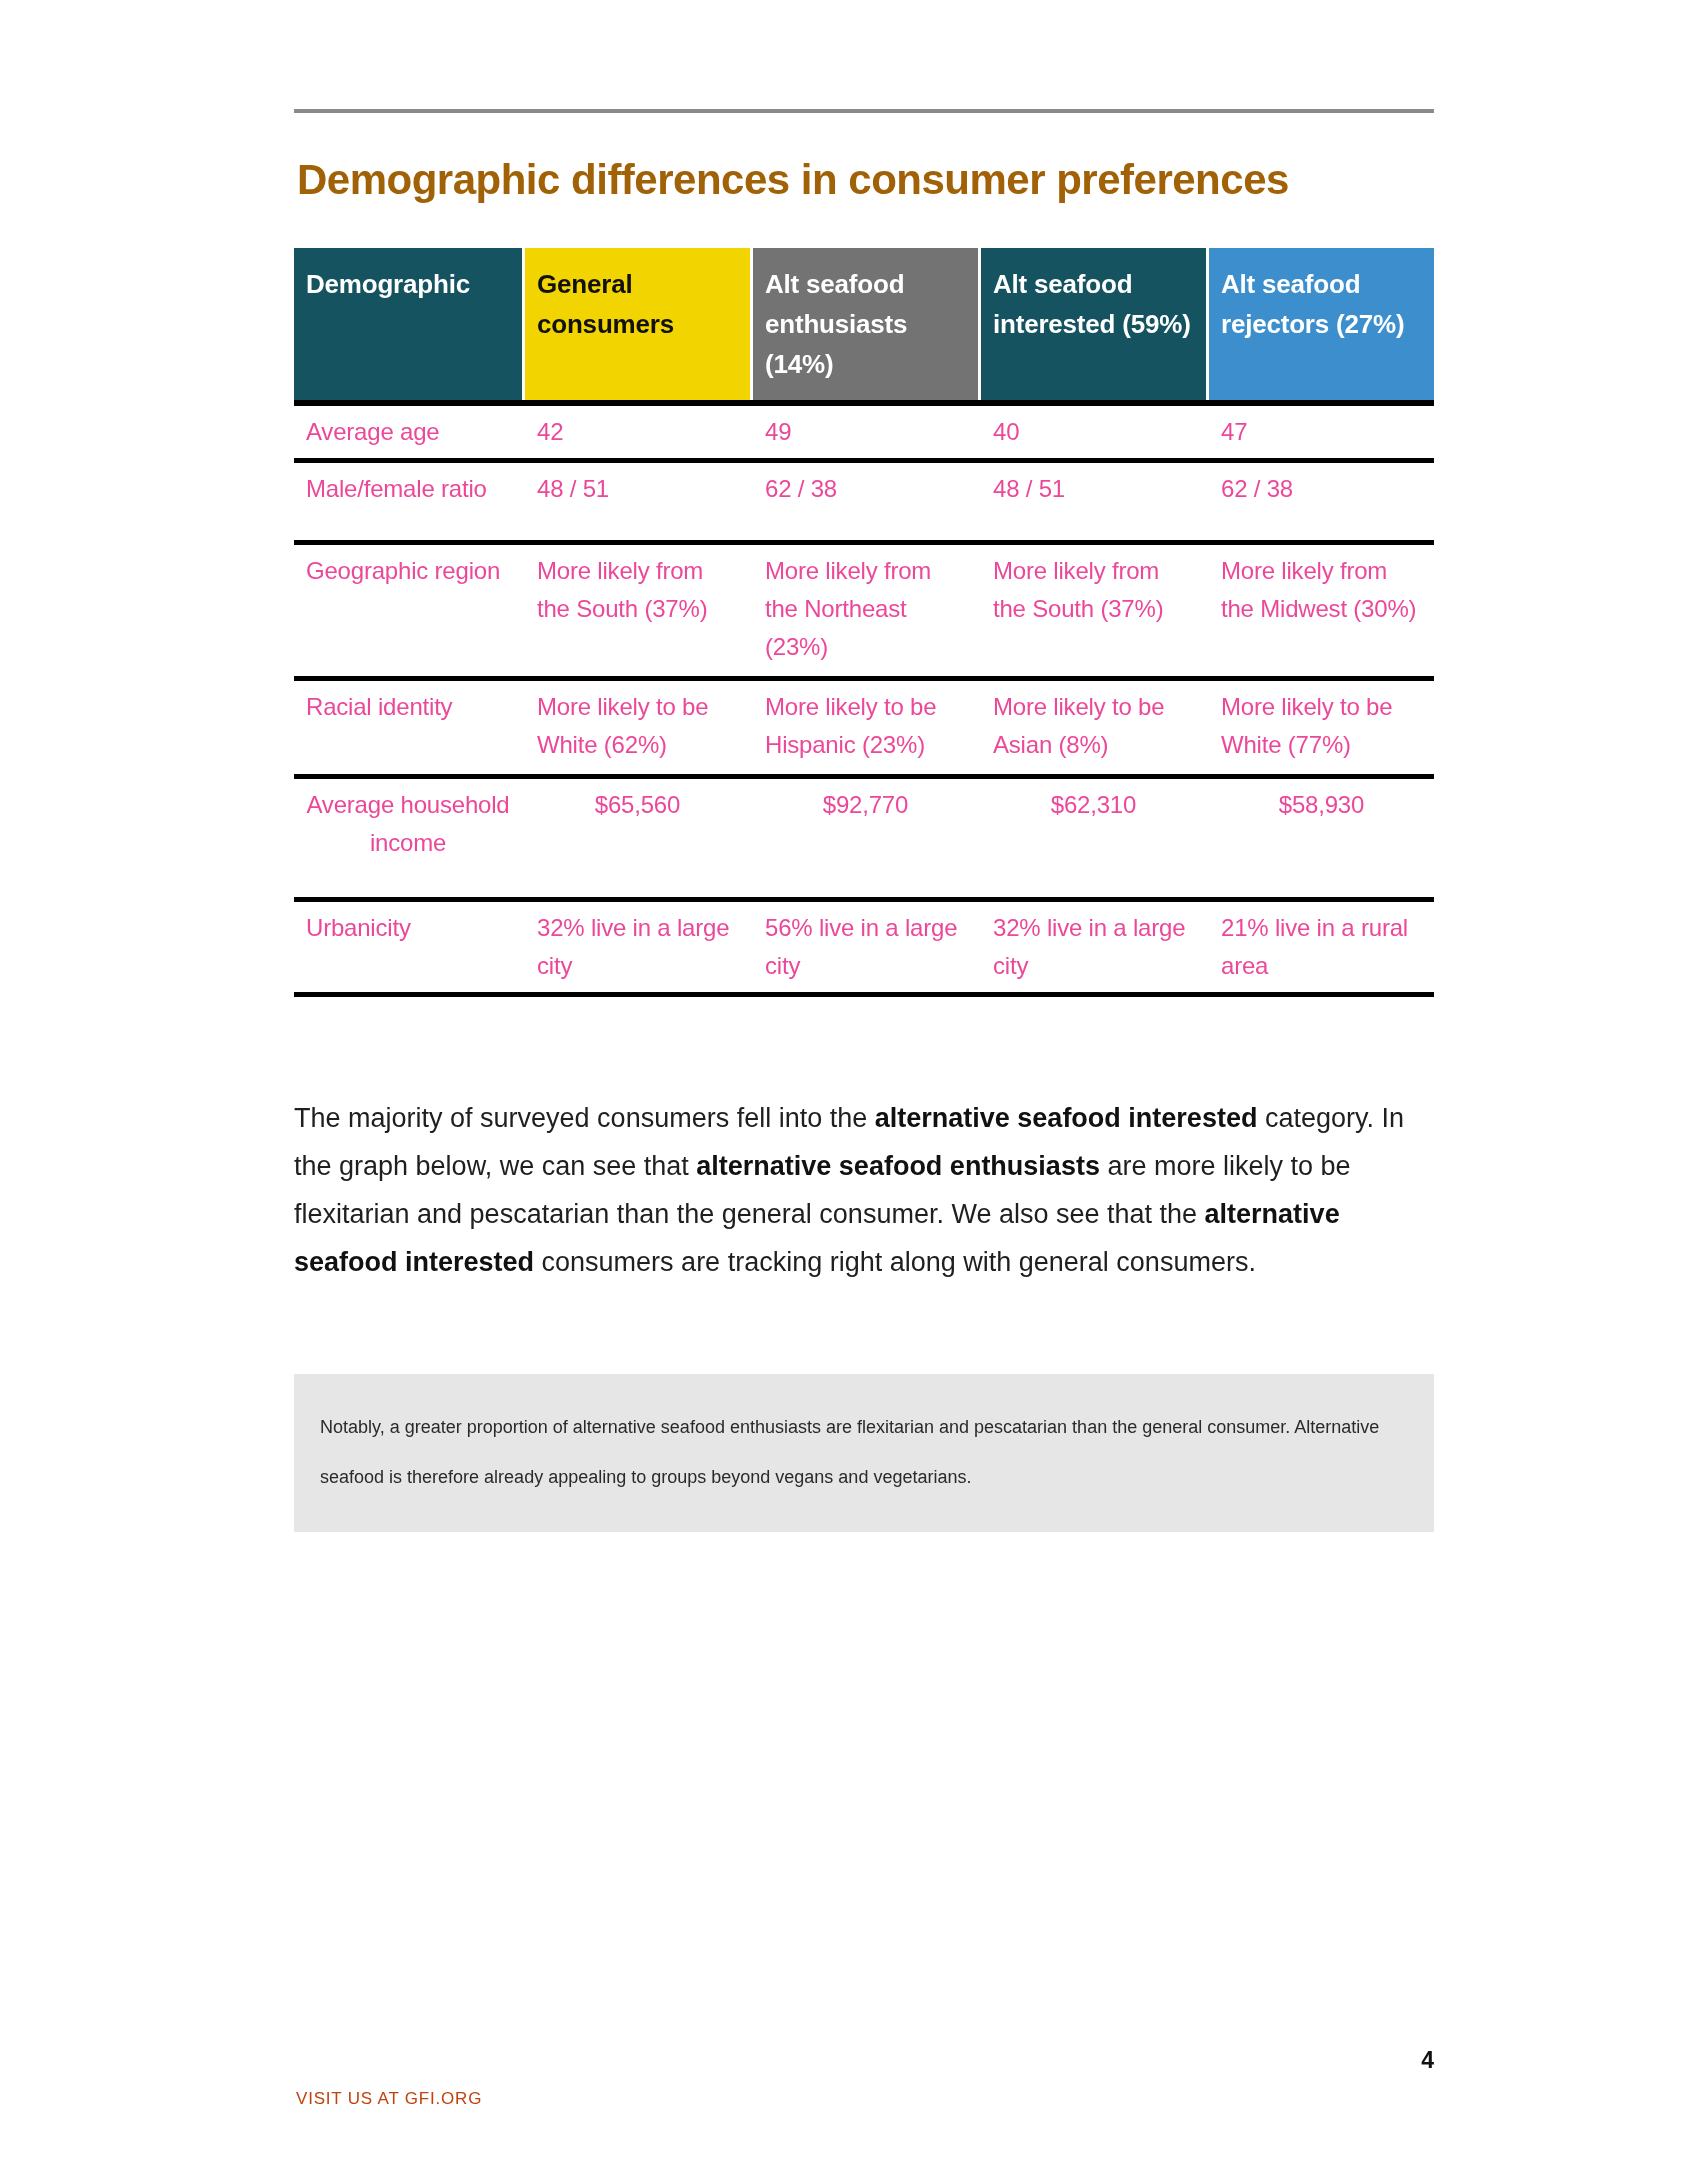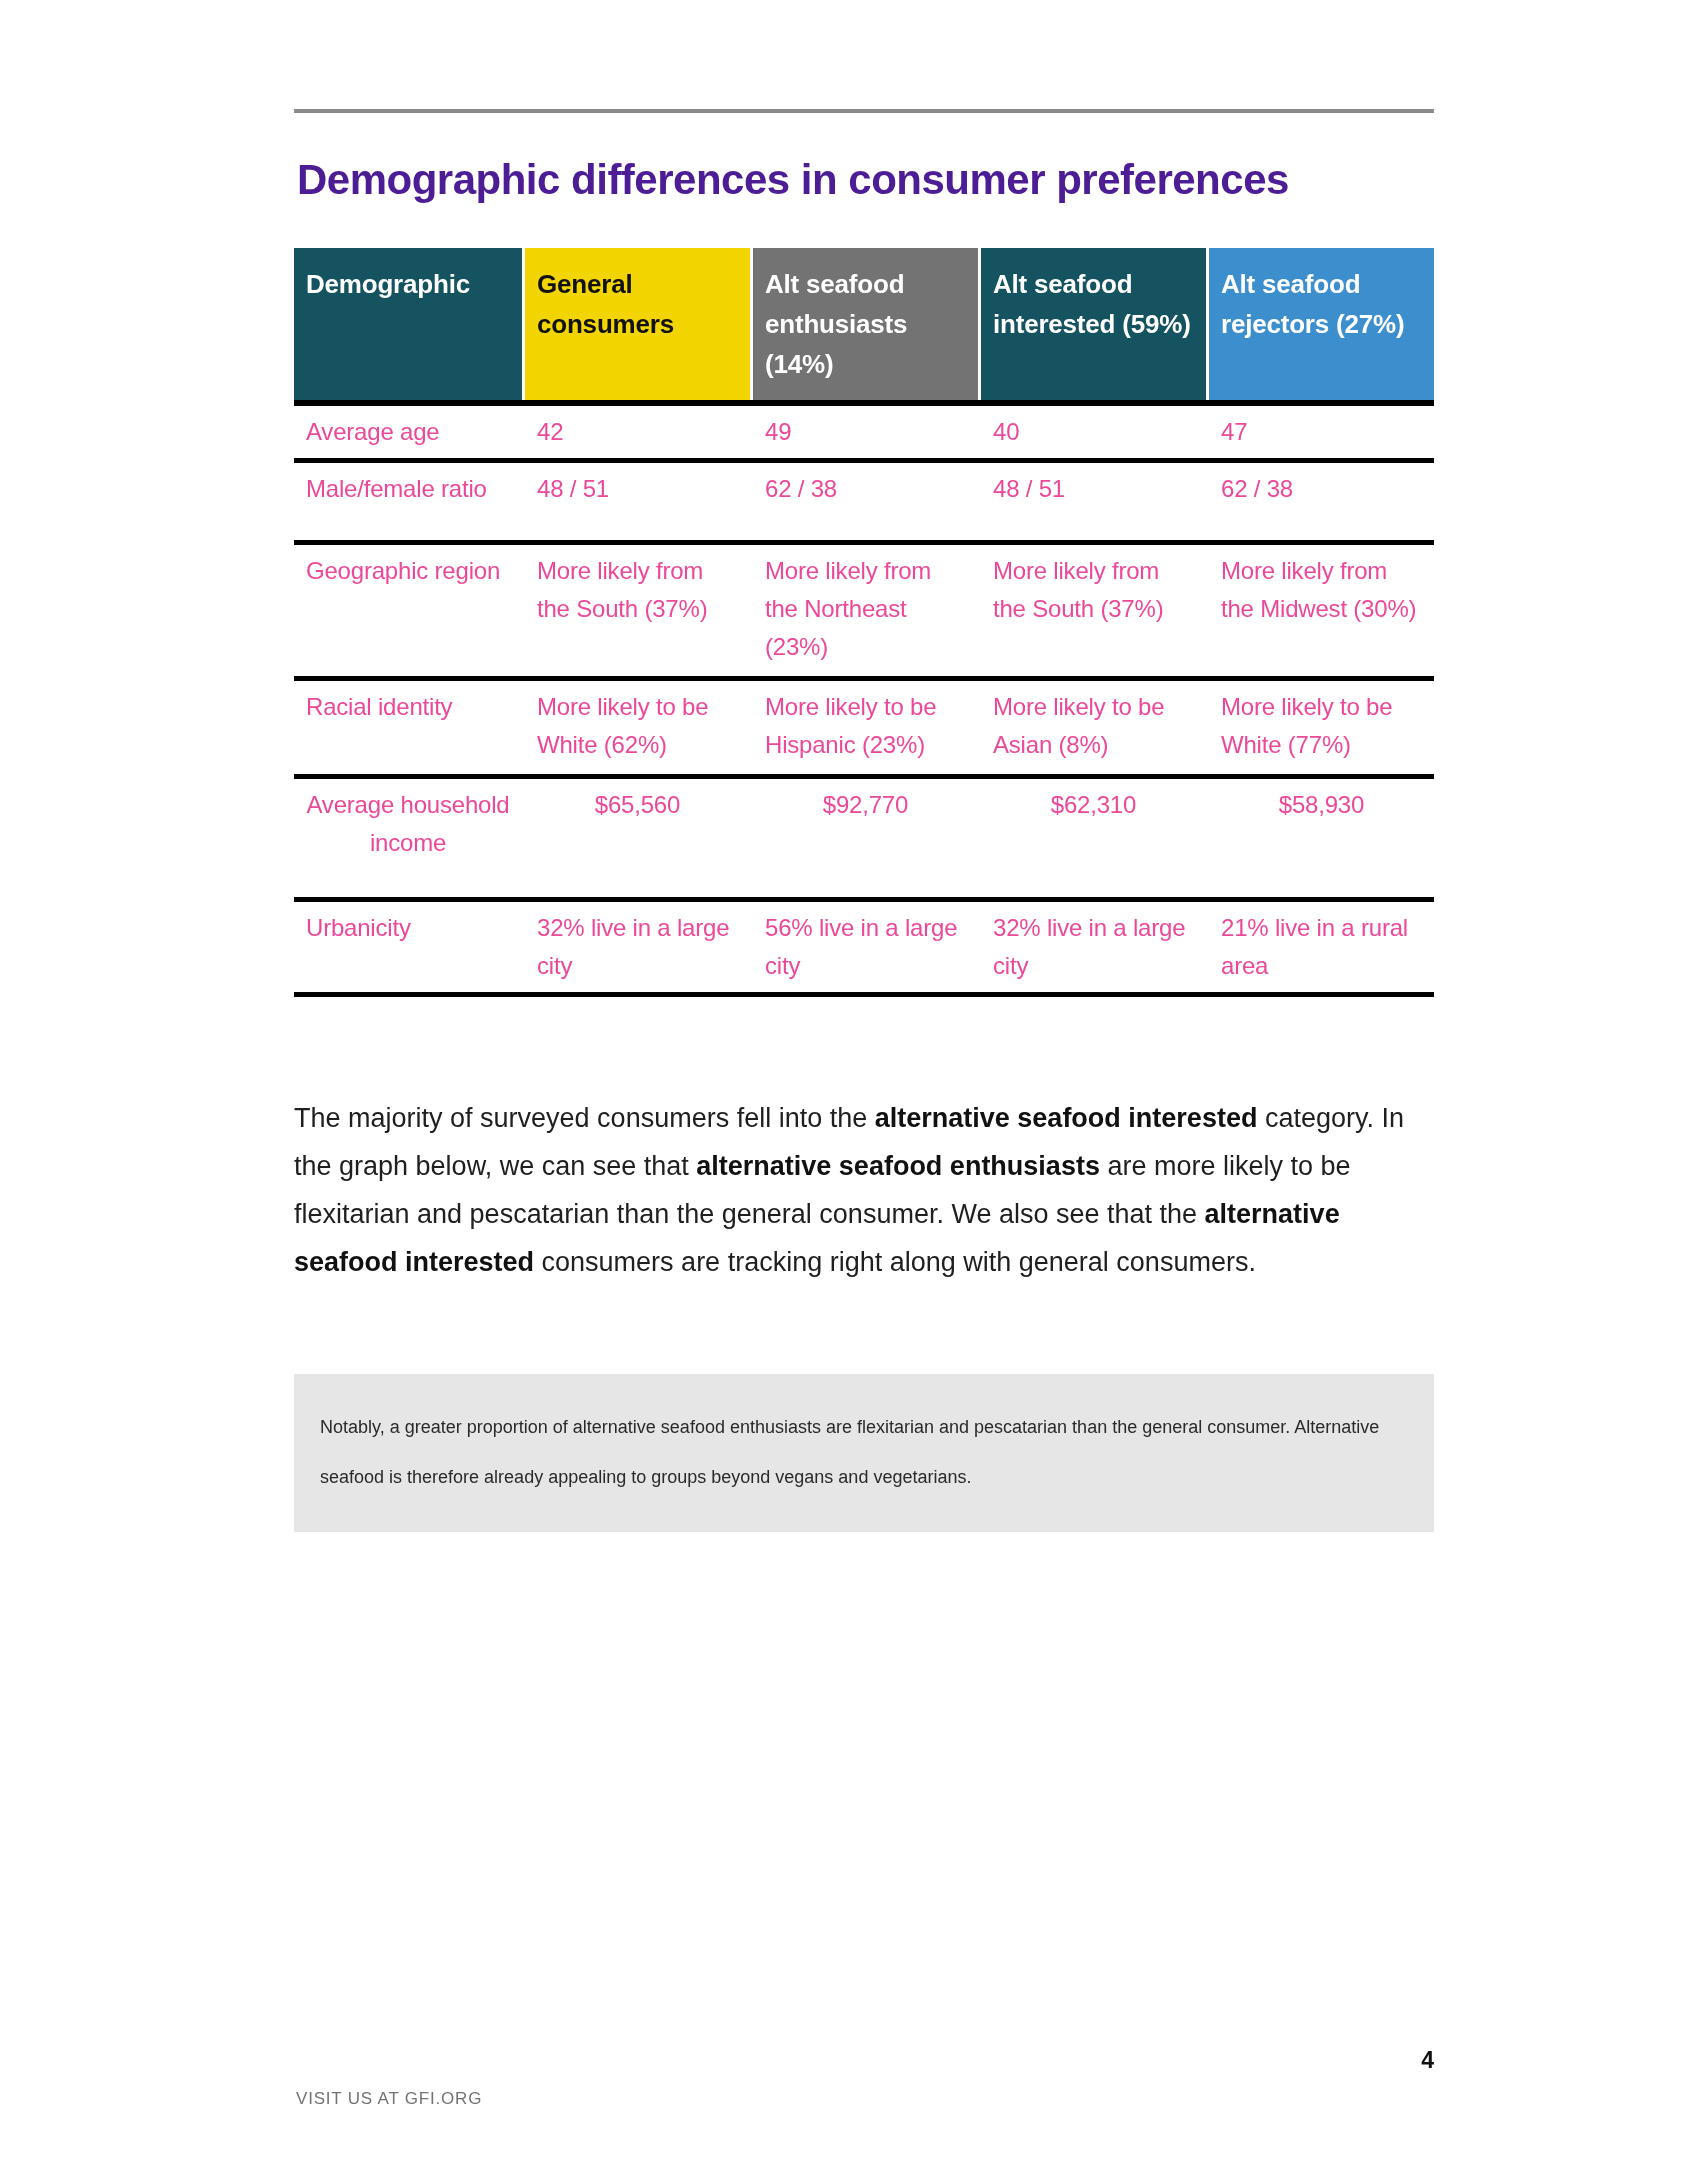--- a/index.html
+++ b/index.html
@@ -11,21 +11,21 @@
     font-family:"Liberation Sans", sans-serif;
     color:#1c1c1c;
     overflow:hidden;
   }
   .top-rule {
     position:absolute; left:294px; top:109px;
     width:1140px; height:4px; background:#8a8a8a;
   }
   .page-title {
     position:absolute; left:297px; top:154px; width:1140px;
-    font-size:42px; font-weight:bold; letter-spacing:-0.5px; color:#4c1d95;
+    font-size:42px; font-weight:bold; letter-spacing:-0.5px; color:#a16207;
     line-height:51px;
   }
   
   .demo-table {
     position:absolute; left:294px; top:248px; width:1140px;
   }
   .t-row {
     display:grid;
     grid-template-columns: repeat(5, 1fr);
     border-bottom:5px solid #000000;
@@ -68,21 +68,21 @@
     font-size:18px; line-height:50px; color:#2a2a2a;
   }
   
   .page-number {
     position:absolute; left:294px; top:2047px; width:1140px;
     text-align:right;
     font-size:23px; font-weight:bold; color:#111111;
   }
   .footer-site {
     position:absolute; left:296px; top:2089px;
-    font-size:17px; letter-spacing:0.8px; color:#737373;
+    font-size:17px; letter-spacing:0.8px; color:#c2410c;
   }
 </style>
 </head>
 <body>
 
 <div class="page">
 
   <div class="top-rule"></div>
 
   <h1 class="page-title">Demographic differences in consumer preferences</h1>

